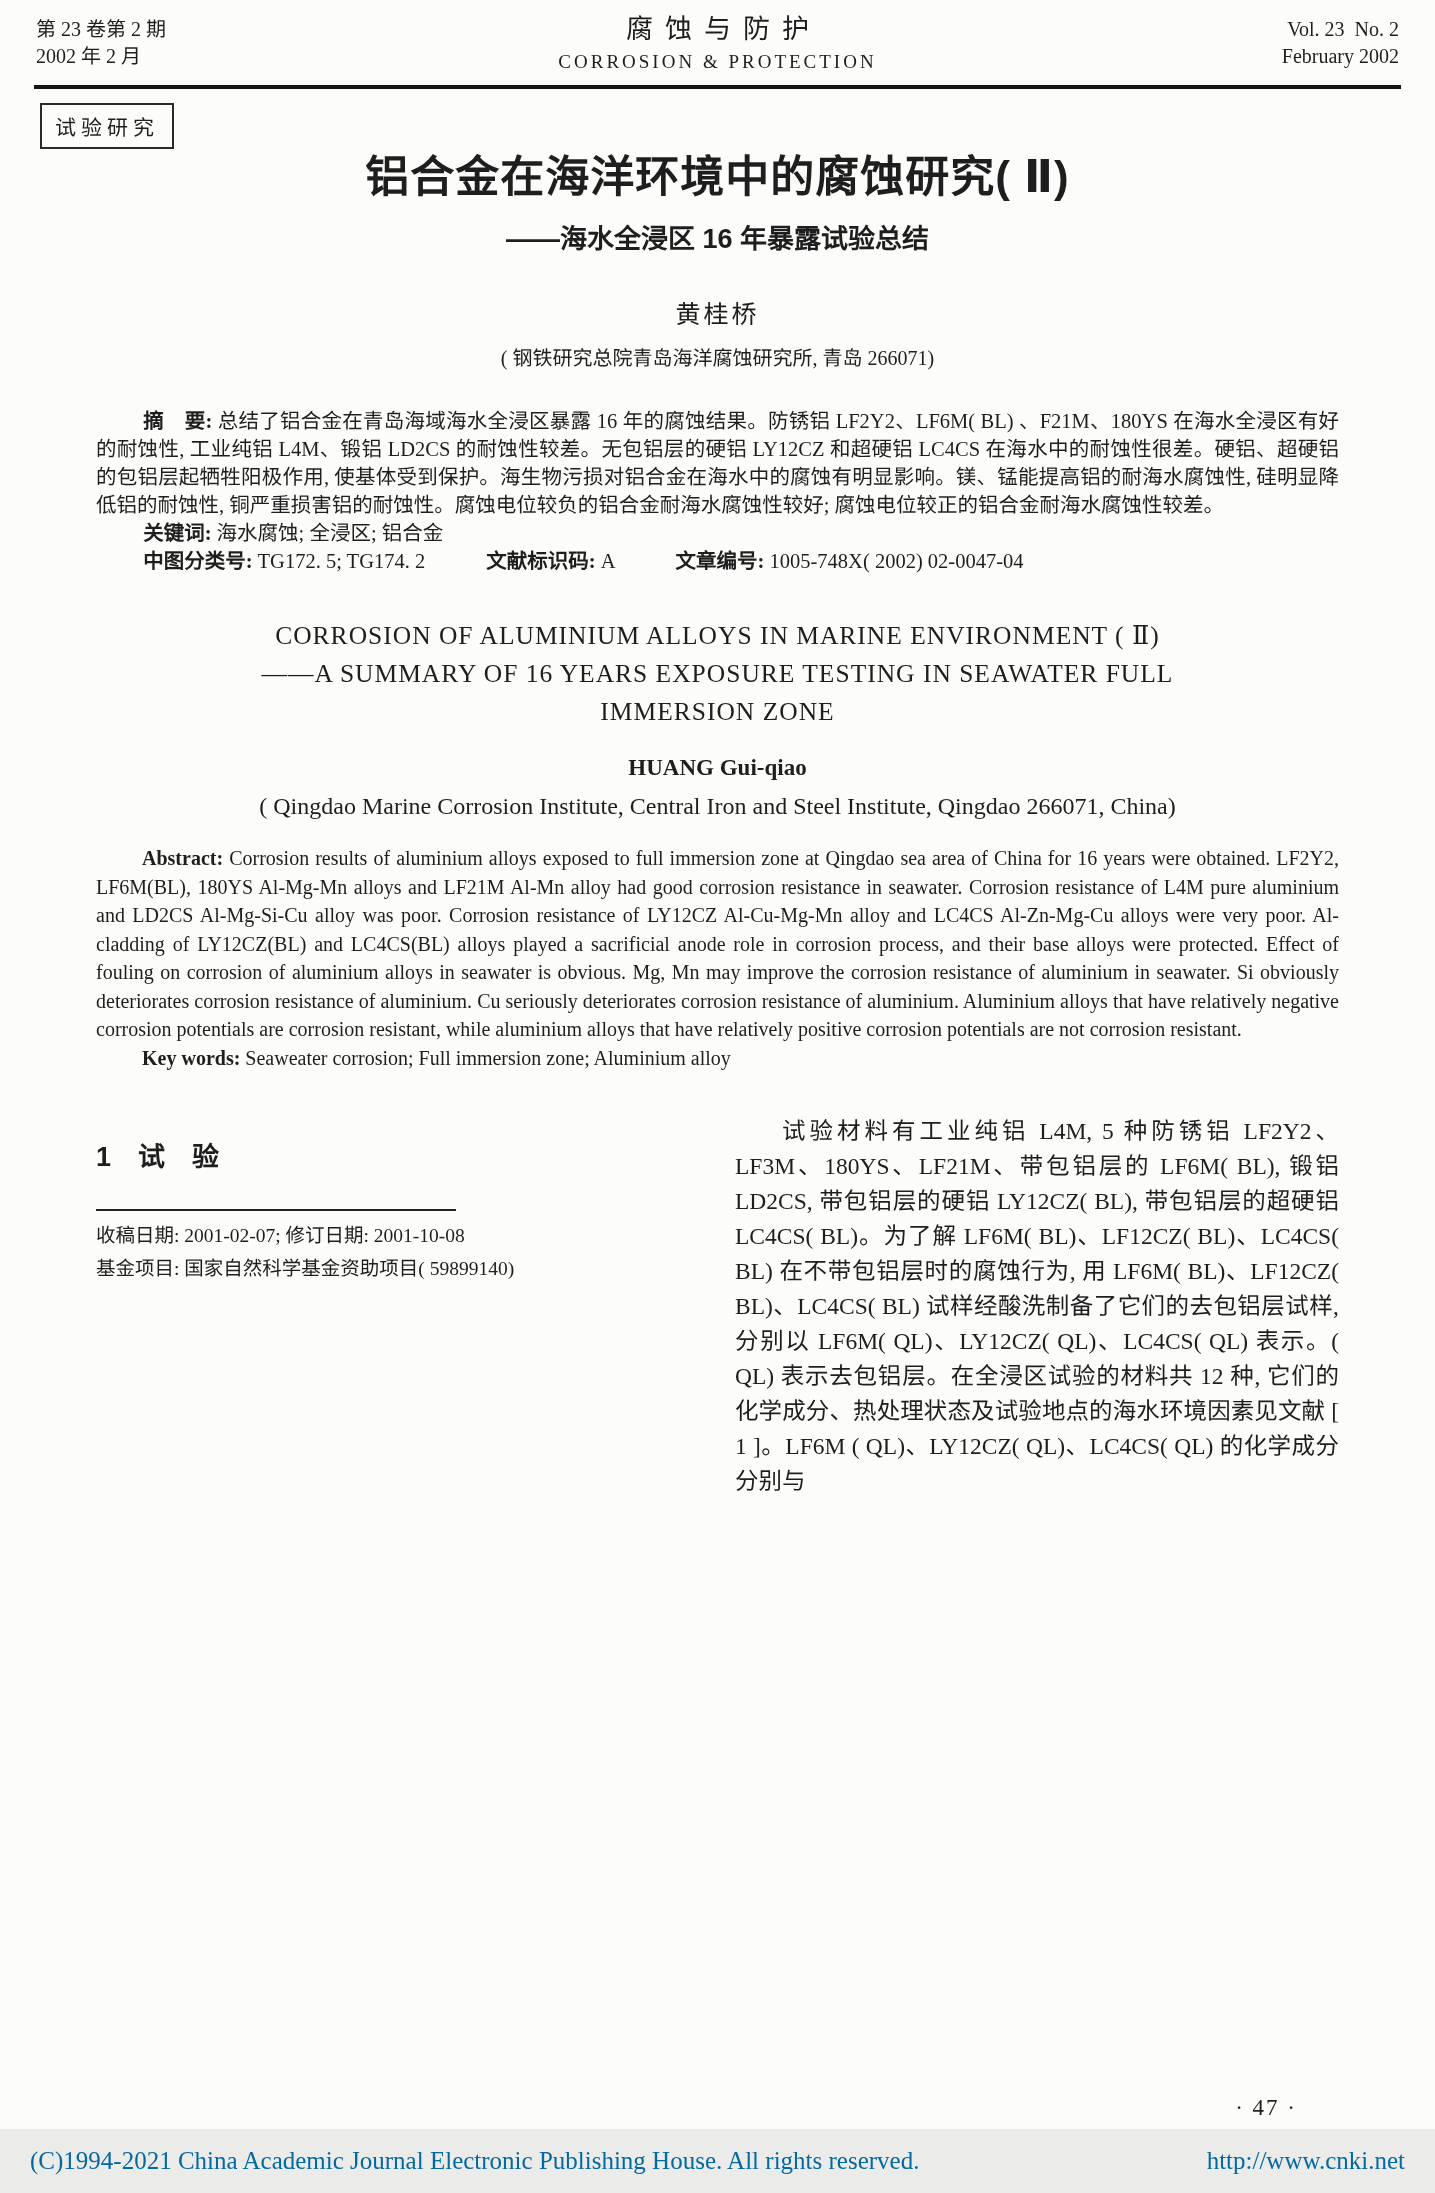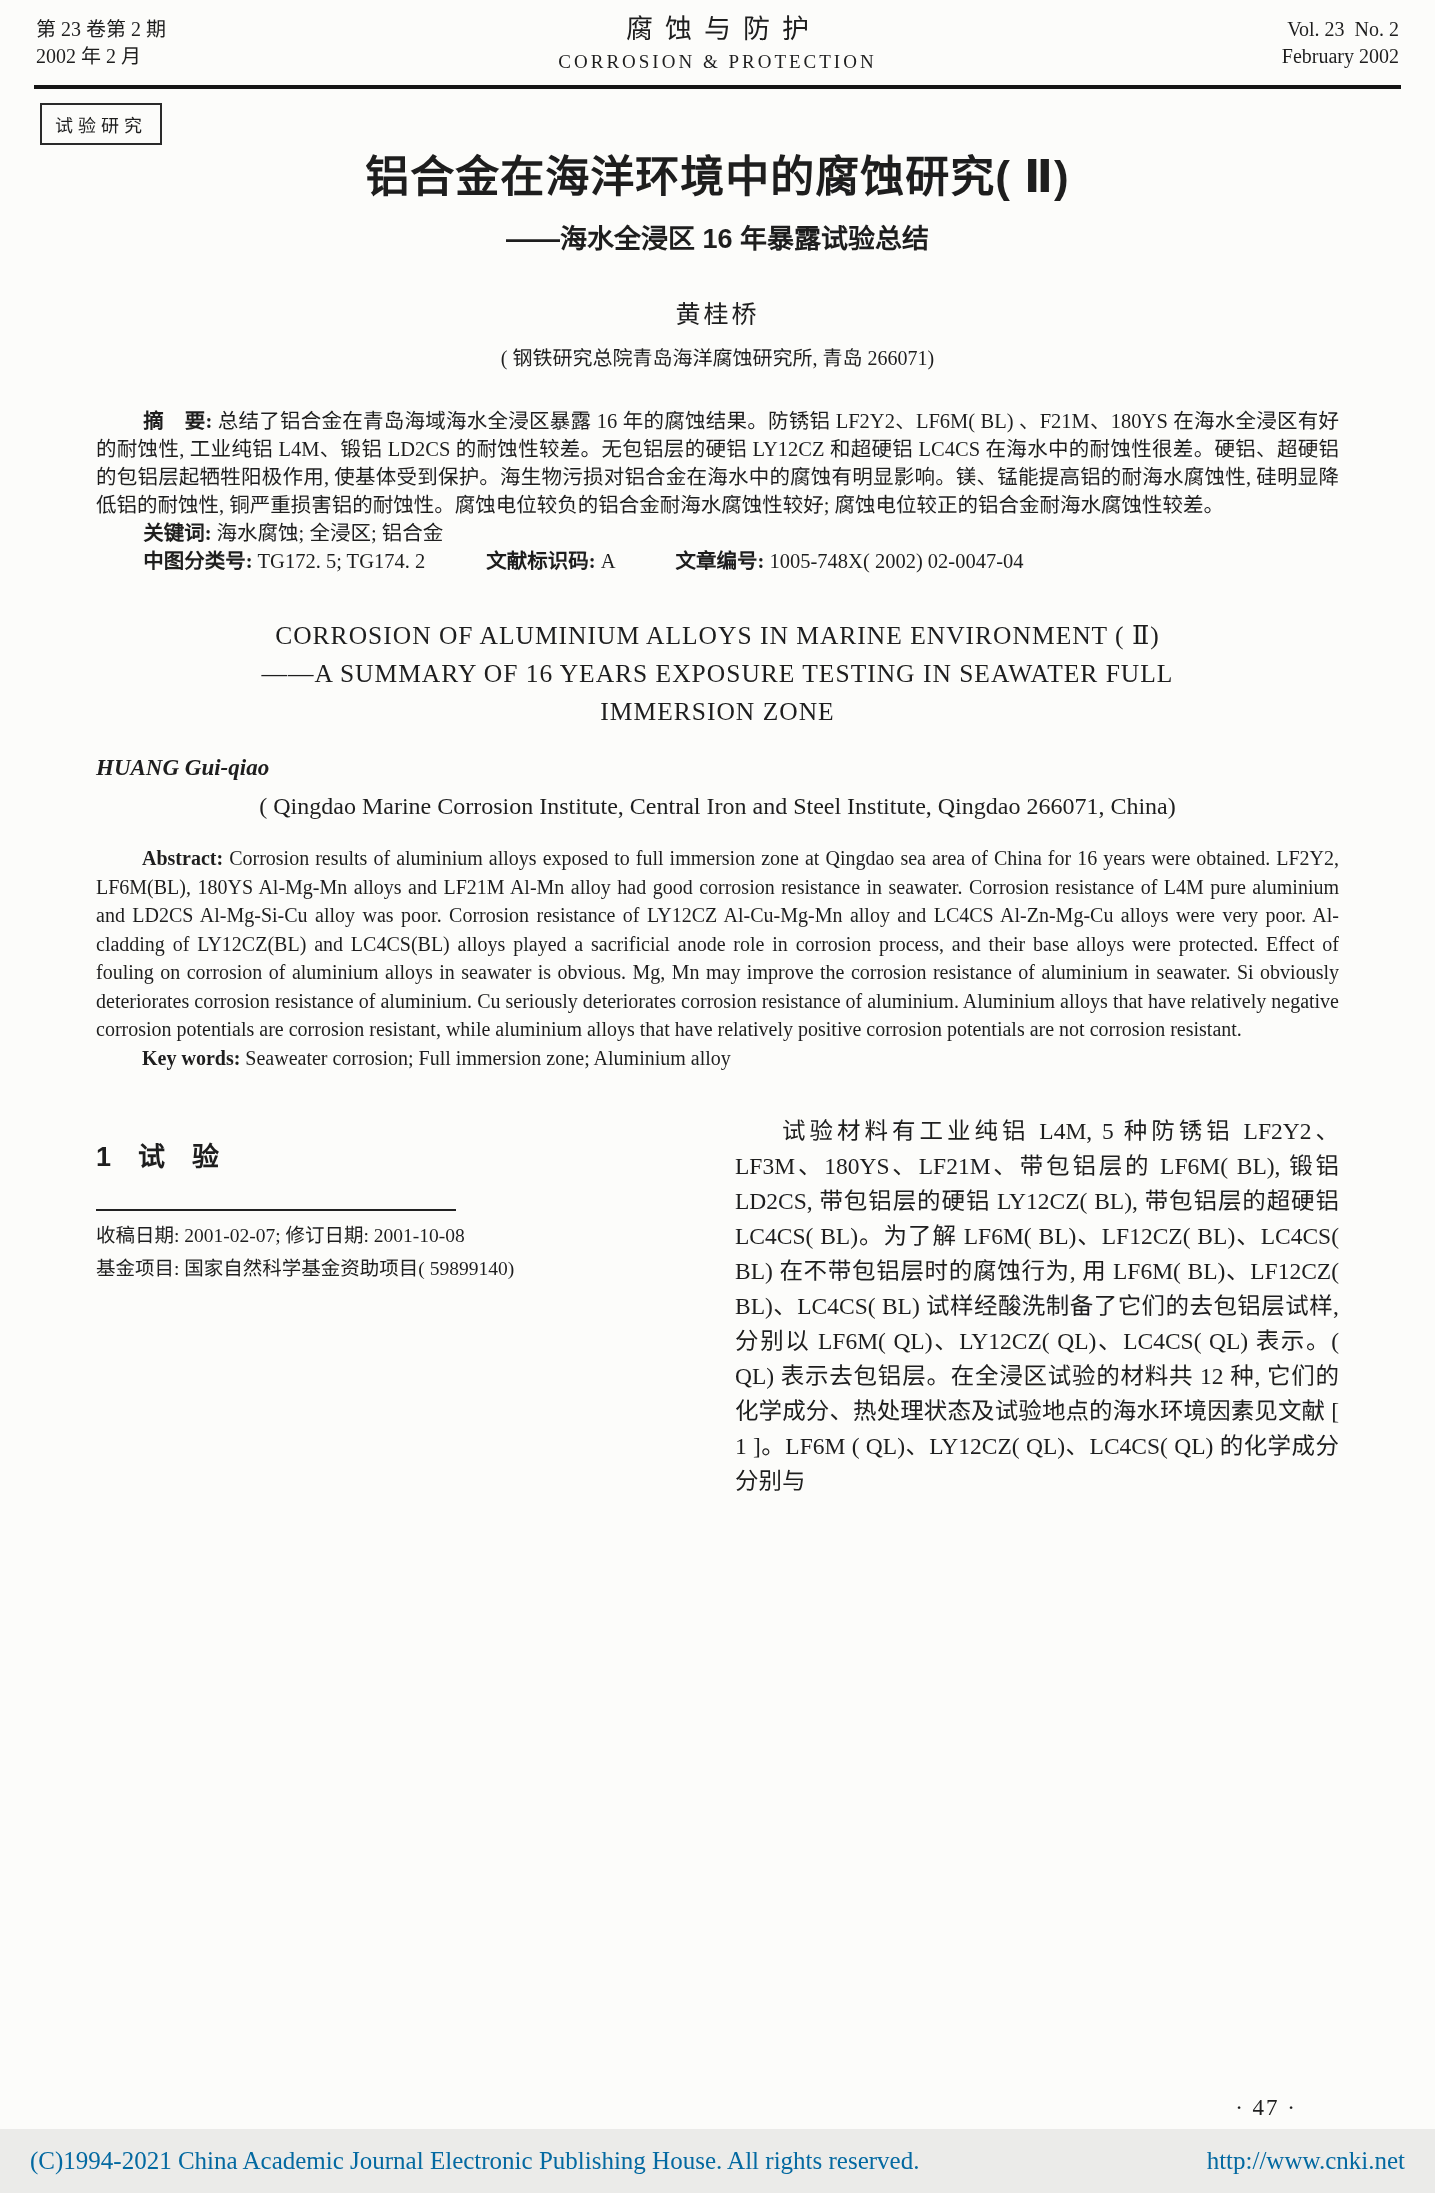--- a/index.html
+++ b/index.html
@@ -7,34 +7,34 @@
         font-family:"Liberation Serif","DejaVu Serif",serif;overflow:hidden;}
   .masthead{display:flex;justify-content:space-between;align-items:flex-start;
             padding:16px 36px 0 36px;font-size:20px;line-height:27px;}
   .mh-left{text-align:left;min-width:240px;}
   .mh-right{text-align:right;min-width:240px;}
   .mh-center{flex:1;text-align:center;}
   .journal-cn{font-size:27px;letter-spacing:12px;text-indent:12px;}
   .journal-en{font-size:19px;letter-spacing:3px;margin-top:5px;}
   .head-rule{margin:10px 34px 0 34px;border-bottom:4px solid #151515;}
   .badge{position:absolute;left:40px;top:103px;border:2px solid #2a2a2a;
-         padding:6px 13px;font-size:18px;letter-spacing:5px;}
+         padding:6px 13px;font-size:21px;letter-spacing:5px;}
   .content{padding:0 96px;}
   .title-cn{margin:52px 0 0 0;text-align:center;font-family:"Liberation Sans","DejaVu Sans",sans-serif;
             font-weight:700;font-size:44px;letter-spacing:1px;}
   .subtitle-cn{margin-top:12px;text-align:center;font-family:"Liberation Sans","DejaVu Sans",sans-serif;
                font-weight:700;font-size:27px;}
   .author-cn{margin-top:38px;text-align:center;font-size:25px;letter-spacing:3px;}
   .affil-cn{margin-top:12px;text-align:center;font-size:20px;}
   .abstract-cn{margin-top:36px;font-size:20.5px;line-height:28px;text-align:justify;}
   .para-indent{text-indent:2.3em;margin:0;}
   .b{font-weight:700;}
   .clc-line .seg+.seg{margin-left:56px;}
   .title-en{margin-top:42px;text-align:center;font-size:25.5px;line-height:38px;letter-spacing:1px;}
-  .author-en{margin-top:24px;font-weight:700;font-size:23px;font-style:italic;}
+  .author-en{margin-top:24px;text-align:center;font-weight:700;font-size:23px;}
   .affil-en{margin-top:12px;text-align:center;font-size:24px;}
   .abstract-en{margin-top:24px;font-size:20px;line-height:28.5px;text-align:justify;font-family:Liberation Serif, serif;}
   .columns{display:flex;gap:35px;margin-top:42px;font-size:23.5px;line-height:35px;text-align:justify;}
   .col{flex:1;min-width:0;}
   .col p{text-indent:2em;margin:0;}
   sup{font-size:13px;vertical-align:super;line-height:0;}
   .sec-head{margin-top:26px;font-family:"Liberation Sans","DejaVu Sans",sans-serif;
             font-weight:700;font-size:27px;}
   .footnotes{margin-top:34px;font-size:19.5px;line-height:33px;text-align:left;}
   .fn-rule{width:360px;border-top:2px solid #222;margin-bottom:8px;}

